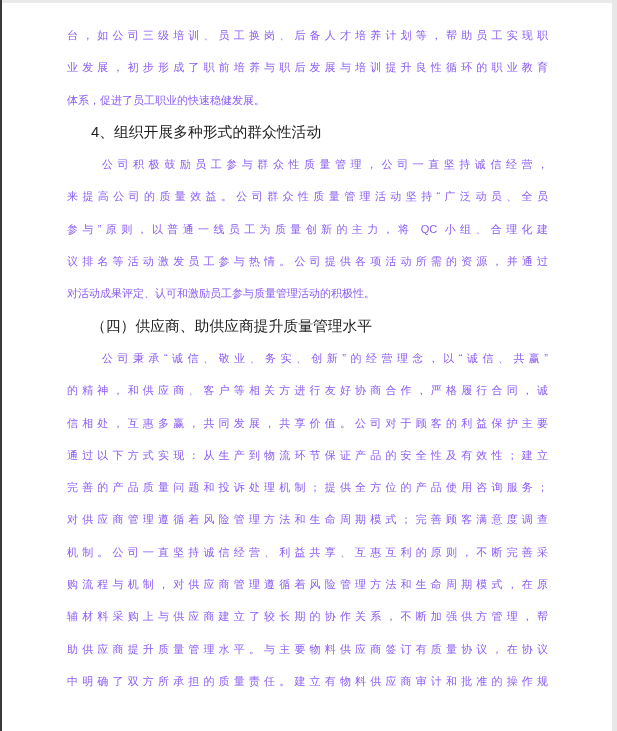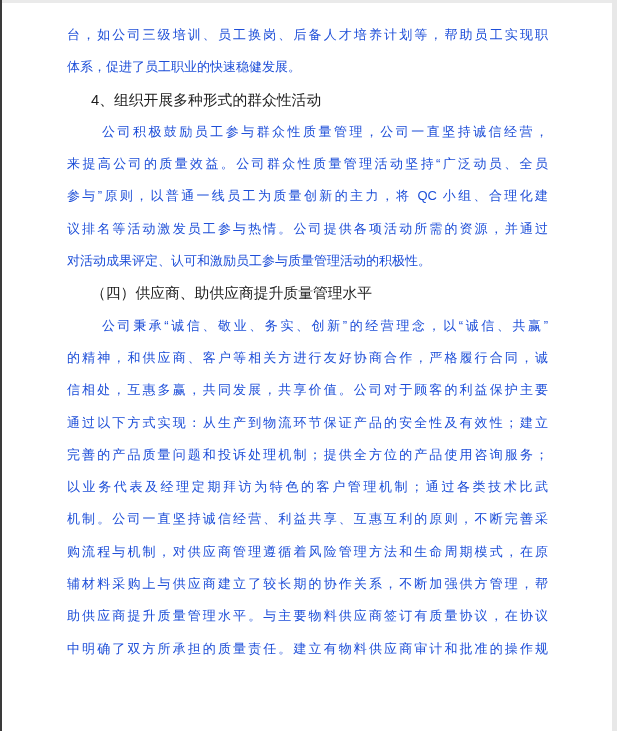--- a/index.html
+++ b/index.html
@@ -28,24 +28,24 @@
     position: absolute; top: 0; left: 0; bottom: 0; width: 2px;
     background: #3a3a3a; z-index: 4;
   }
   .doc-body {
     position: absolute;
     left: 67px;
     top: 19px;
     width: 481px;
   }
   .line {
-    font-size: 13px;
+    font-size: 11px;
     line-height: 32.3px;
     height: 32.3px;
-    color: #1d4ed8;
+    color: #8b5cf6;
     white-space: nowrap;
     text-align: left;
   }
   
   .line.jl {
     white-space: normal;
     text-align: justify;
     text-align-last: justify;
   }
   
@@ -62,33 +62,34 @@
 </style>
 </head>
 <body>
 
 <div class="screen">
   <div class="edge-top"></div>
   <div class="edge-right"></div>
   <div class="edge-left"></div>
   <div class="doc-body" id="doc-body">
       <div class="line jl">台，如公司三级培训、员工换岗、后备人才培养计划等，帮助员工实现职</div>
+      <div class="line jl">业发展，初步形成了职前培养与职后发展与培训提升良性循环的职业教育</div>
       <div class="line">体系，促进了员工职业的快速稳健发展。</div>
       <div class="line heading">4、组织开展多种形式的群众性活动</div>
       <div class="line jl indent">公司积极鼓励员工参与群众性质量管理，公司一直坚持诚信经营，</div>
       <div class="line jl">来提高公司的质量效益。公司群众性质量管理活动坚持“广泛动员、全员</div>
       <div class="line jl">参与”原则，以普通一线员工为质量创新的主力，将 QC 小组、合理化建</div>
       <div class="line jl">议排名等活动激发员工参与热情。公司提供各项活动所需的资源，并通过</div>
       <div class="line">对活动成果评定、认可和激励员工参与质量管理活动的积极性。</div>
       <div class="line heading">（四）供应商、助供应商提升质量管理水平</div>
       <div class="line jl indent">公司秉承“诚信、敬业、务实、创新”的经营理念，以“诚信、共赢”</div>
       <div class="line jl">的精神，和供应商、客户等相关方进行友好协商合作，严格履行合同，诚</div>
       <div class="line jl">信相处，互惠多赢，共同发展，共享价值。公司对于顾客的利益保护主要</div>
       <div class="line jl">通过以下方式实现：从生产到物流环节保证产品的安全性及有效性；建立</div>
       <div class="line jl">完善的产品质量问题和投诉处理机制；提供全方位的产品使用咨询服务；</div>
-      <div class="line jl">以业务代表及经理定期拜访为特色的客户管理机制；通过各类技术比武</div>
+      <div class="line jl">对供应商管理遵循着风险管理方法和生命周期模式；完善顾客满意度调查</div>
       <div class="line jl">机制。公司一直坚持诚信经营、利益共享、互惠互利的原则，不断完善采</div>
       <div class="line jl">购流程与机制，对供应商管理遵循着风险管理方法和生命周期模式，在原</div>
       <div class="line jl">辅材料采购上与供应商建立了较长期的协作关系，不断加强供方管理，帮</div>
       <div class="line jl">助供应商提升质量管理水平。与主要物料供应商签订有质量协议，在协议</div>
       <div class="line jl">中明确了双方所承担的质量责任。建立有物料供应商审计和批准的操作规</div>
     </div>
 </div>
 
 </body></html>

